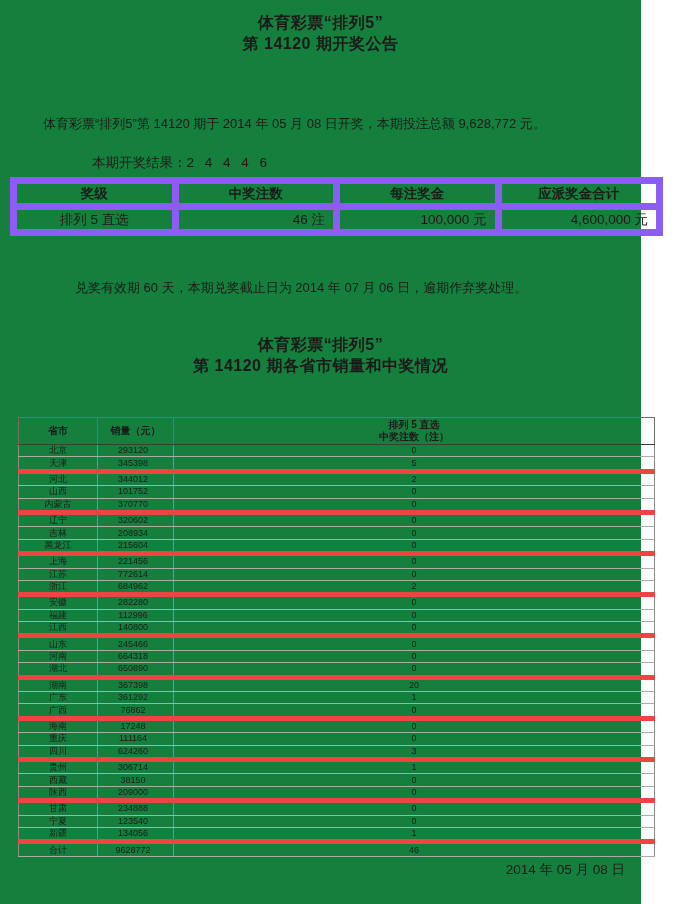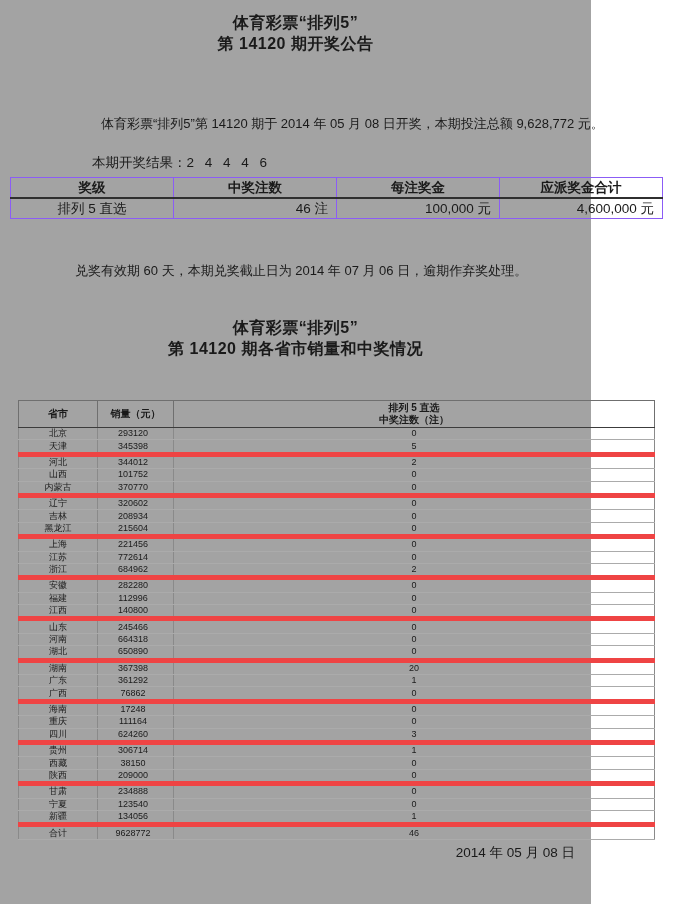--- a/index.html
+++ b/index.html
@@ -7,38 +7,38 @@
     padding: 0;
     background: #ffffff;
     width: 673px;
     height: 904px;
     overflow: hidden;
     font-family: "Liberation Sans", sans-serif;
     color: #1a1a1a;
   }
   .page {
     position: relative;
-    width: 591px;
+    width: 641px;
     height: 904px;
-    background: #a3a3a3;
+    background: #15803d;
   }
   .doc-title {
     padding-top: 12px;
     text-align: center;
     font-weight: bold;
     font-size: 16px;
     line-height: 21px;
     letter-spacing: 0.5px;
   }
   .doc-title.second {
     padding-top: 0;
     margin-top: 37px;
   }
   .intro {
-    margin: 61px 6px 0 101px;
+    margin: 61px 6px 0 43px;
     font-size: 13px;
     white-space: nowrap;
   }
   .result-row {
     margin: 21px 0 0 92px;
     font-size: 13.5px;
   }
   .result-nums {
     margin-left: 0;
     word-spacing: 5px;
@@ -52,21 +52,21 @@
   }
   
   table.prize {
     border-collapse: collapse;
     table-layout: fixed;
     width: 653px;
     margin: 5px 0 0 10px;
     border: 1.5px solid #2f2f2f;
   }
   table.prize th, table.prize td {
-    border: 1px solid #8b5cf6;
+    border: 7px solid #8b5cf6;
     height: 19px;
     padding: 0 8px 0 0;
     font-size: 13.5px;
     overflow: hidden;
   }
   table.prize thead tr {
     border-bottom: 2px solid #2f2f2f;
   }
   table.prize th {
     font-weight: bold;

